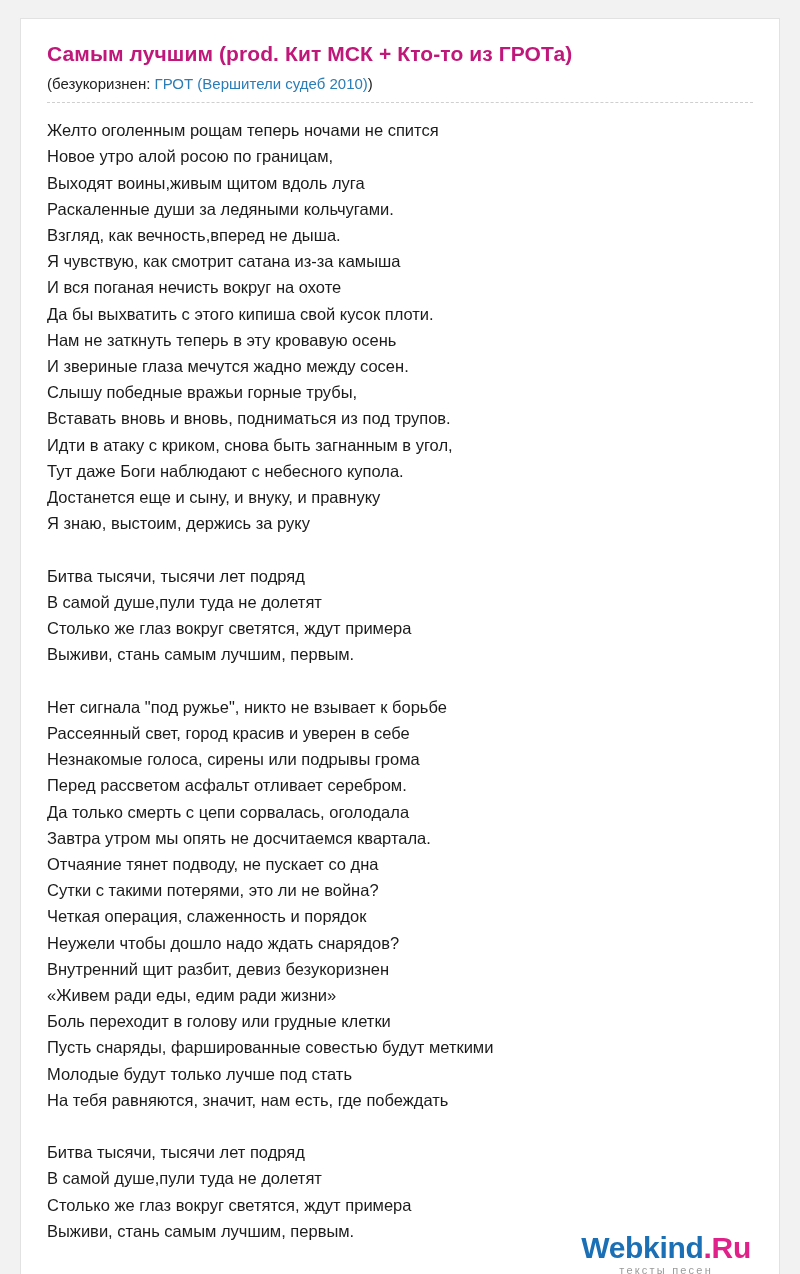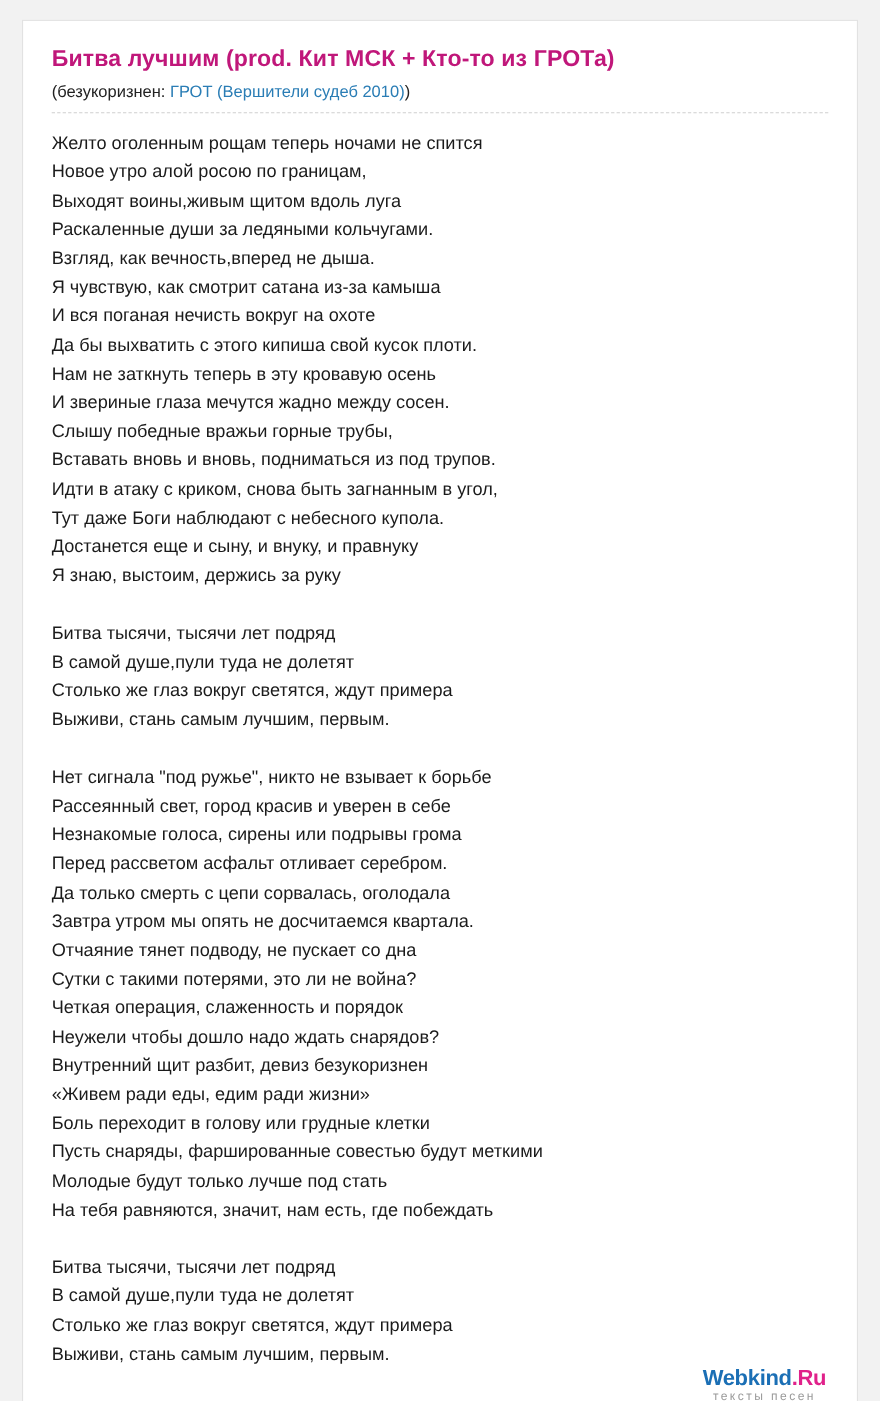--- a/index.html
+++ b/index.html
@@ -57,42 +57,42 @@
     font-family: "Liberation Sans", sans-serif;
   }
   .footer-logo {
     position: absolute;
     right: 28px;
     bottom: 18px;
     text-align: center;
     line-height: 1;
   }
   .logo-text {
-    font-size: 20px;
+    font-size: 30px;
     font-weight: bold;
     color: #1b6fb5;
     letter-spacing: -0.3px;
   }
   .logo-text .ru {
     color: #e0218a;
   }
   .logo-sub {
     font-size: 11px;
     color: #9a9a9a;
     letter-spacing: 2.2px;
     margin-top: 2px;
   }
 </style>
 </head>
 <body>
 
 <div class="page">
   <div class="sheet">
 
-    <h1 class="song-title">Битва лучшим (prod. Кит МСК + Кто-то из ГРОТа)</h1>
+    <h1 class="song-title">Самым лучшим (prod. Кит МСК + Кто-то из ГРОТа)</h1>
 
     <div class="artist-line"><span>(безукоризнен: </span><a class="artist-link" href="#">ГРОТ (Вершители судеб 2010)</a><span>)</span></div>
 
     <div class="lyrics">Желто оголенным рощам теперь ночами не спится
 Новое утро алой росою по границам,
 Выходят воины,живым щитом вдоль луга
 Раскаленные души за ледяными кольчугами.
 Взгляд, как вечность,вперед не дыша.
 Я чувствую, как смотрит сатана из-за камыша
 И вся поганая нечисть вокруг на охоте

